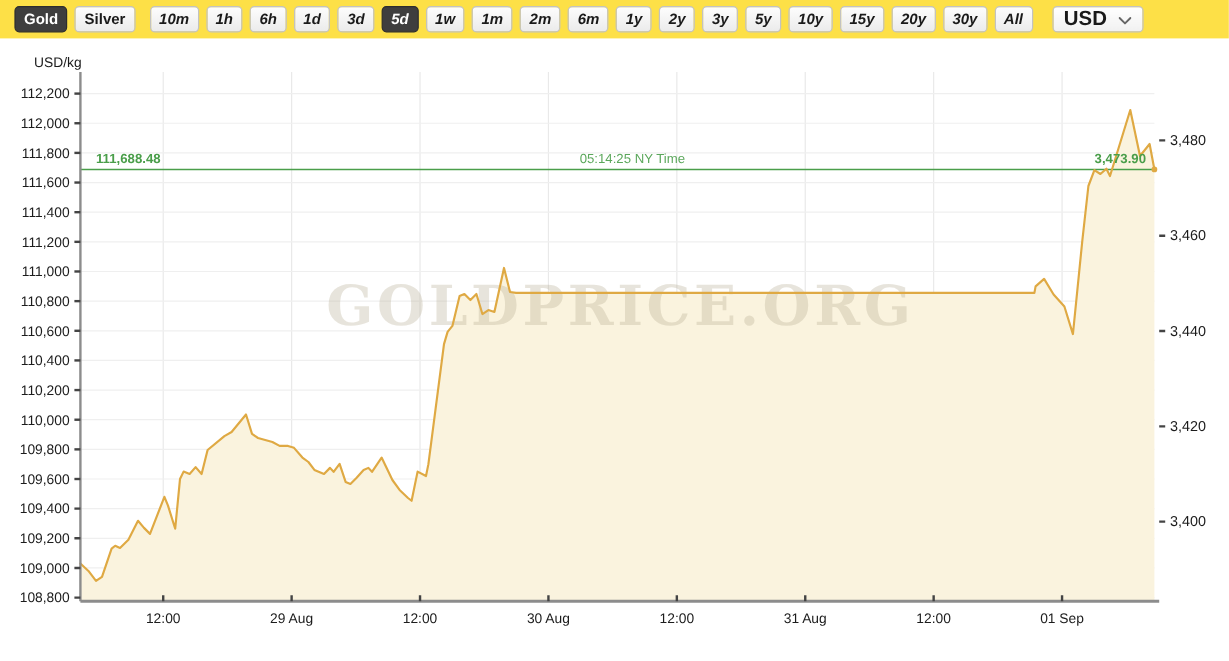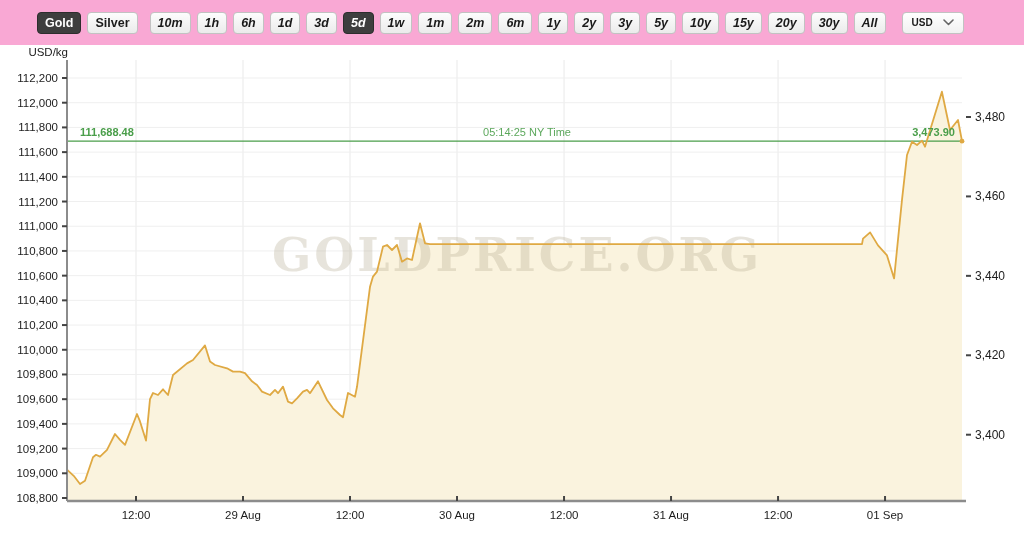--- a/index.html
+++ b/index.html
@@ -2,40 +2,40 @@
 <html><head>
 <meta charset="utf-8">
 <style>
   html,body{margin:0;padding:0;}
   body{
     width:1024px;height:551px;position:relative;overflow:hidden;
     background:#ffffff;font-family:"Liberation Sans",sans-serif;
     -webkit-font-smoothing:antialiased;
   }
   .toolbar{
-    position:absolute;top:0;left:0;width:1024px;height:45px;
-    background:#f9a8d4;display:flex;align-items:center;
-    padding-left:37px;box-sizing:border-box;z-index:5;
+    position:absolute;top:0;left:0;width:1024px;height:32px;
+    background:#fde047;display:flex;align-items:center;
+    padding-left:12px;box-sizing:border-box;z-index:5;
   }
   .btn{
     display:inline-block;margin-right:6px;padding:3px 7px;
     border:1px solid #c2c2c2;border-radius:4px;
     background:linear-gradient(#fdfdfd,#ebebeb);
     color:#1a1a1a;font-size:12.5px;font-weight:bold;line-height:14px;
     cursor:pointer;user-select:none;white-space:nowrap;
   }
   .btn.sel{
     background:#3e3e3e;border-color:#2d2d2d;color:#ffffff;
   }
   .gap{margin-left:6px;font-style:italic;}
   .select{
     display:inline-flex;align-items:center;margin-left:10px;
     padding:3px 9px;border:1px solid #c2c2c2;border-radius:4px;
     background:linear-gradient(#ffffff,#f1f1f1);
-    color:#1a1a1a;font-size:10px;font-weight:bold;line-height:14px;
+    color:#1a1a1a;font-size:17px;font-weight:bold;line-height:14px;
     cursor:pointer;user-select:none;
   }
   .select .chev{margin-left:10px;display:inline-block;}
   #chart{position:absolute;top:0;left:0;z-index:1;}
 </style>
 </head>
 <body>
 
 <div class="toolbar">
   <div id="metal-group"><span class="btn sel">Gold</span><span class="btn">Silver</span></div>

